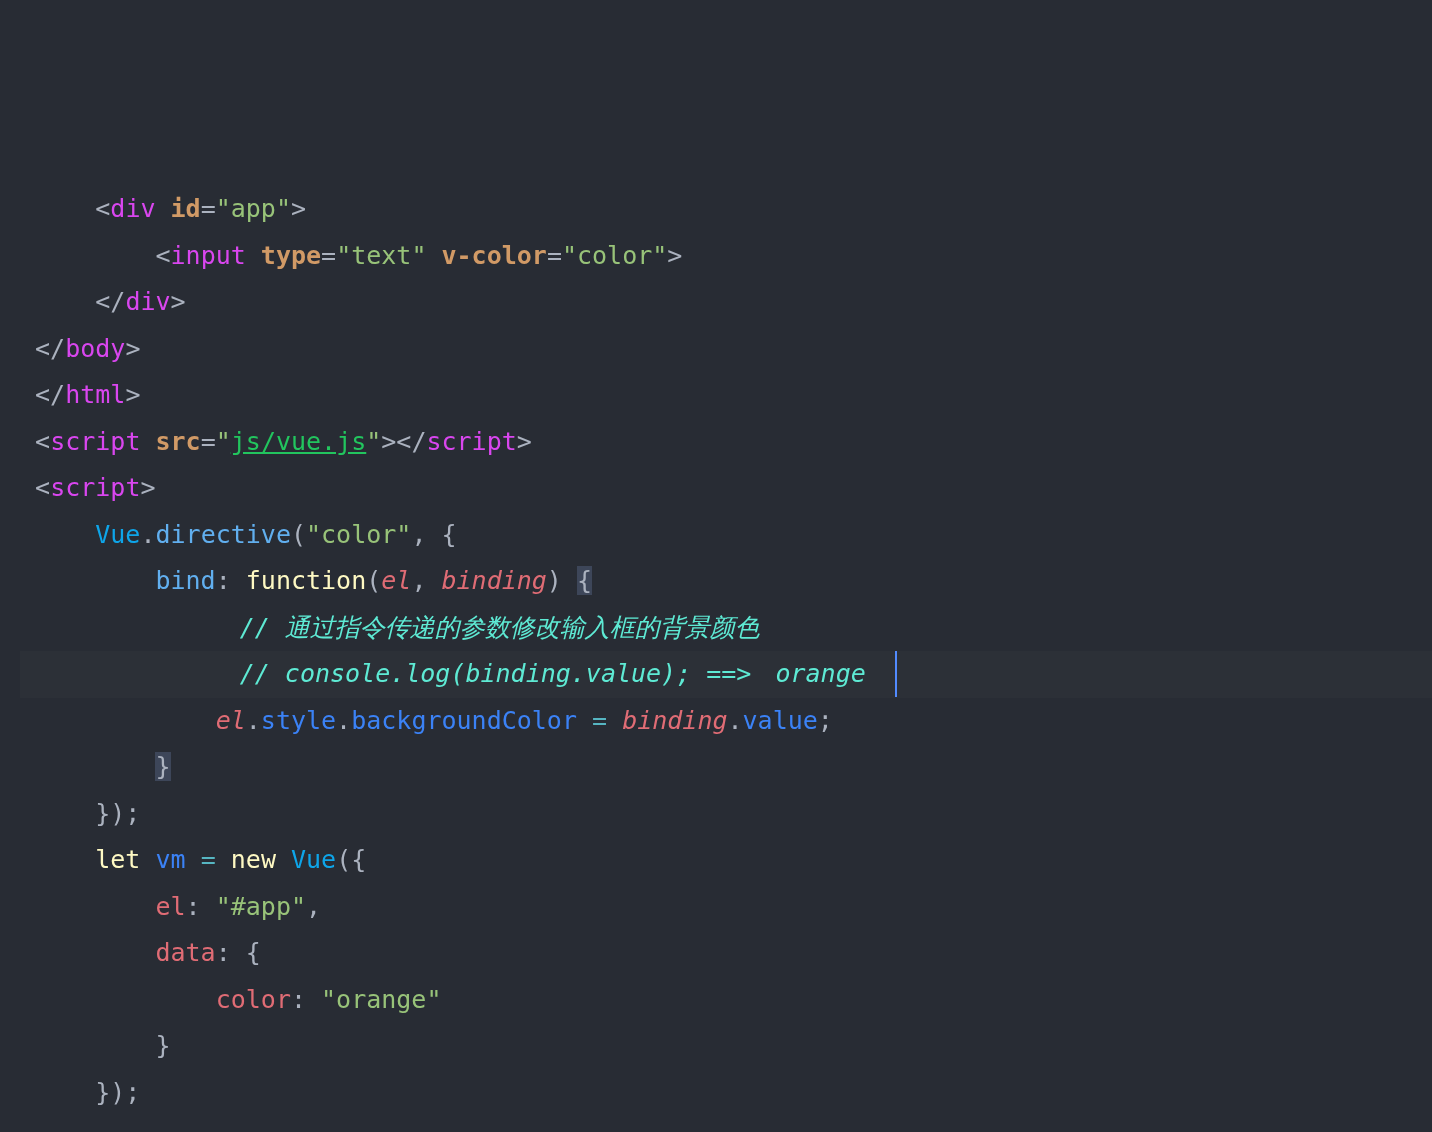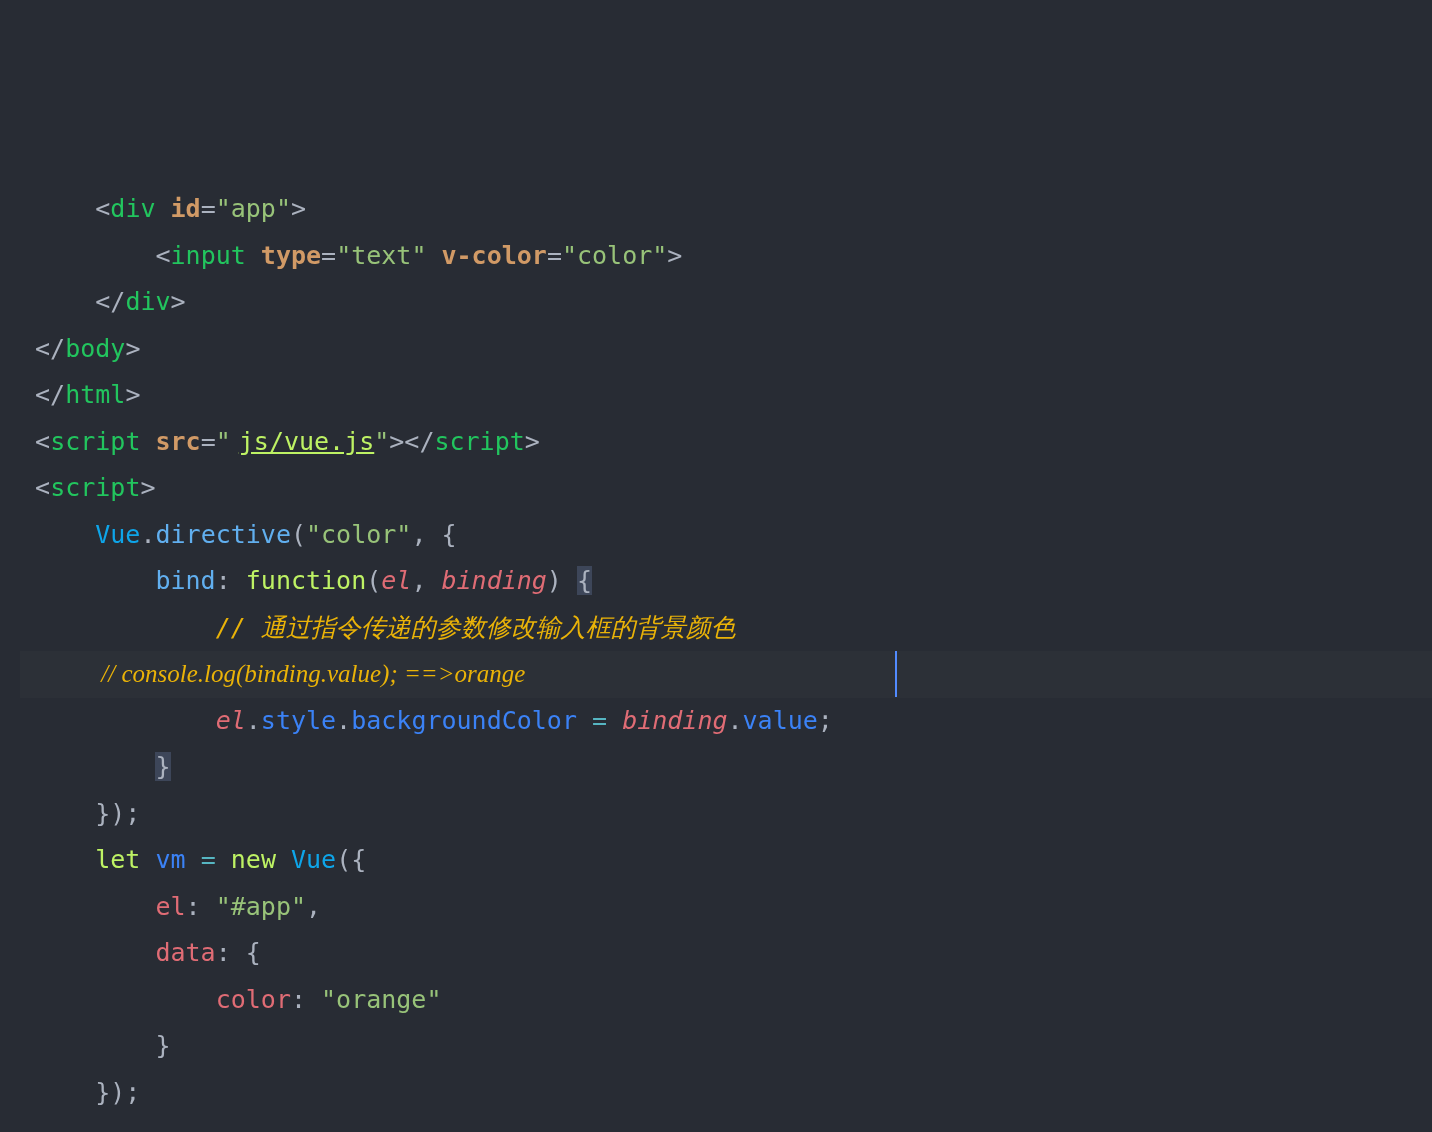--- a/index.html
+++ b/index.html
@@ -12,44 +12,44 @@
     width: 1432px;
     height: 1132px;
     overflow: hidden;
     white-space: pre;
   }
   .editor {
     padding: 0 0 0 20px;
     position: relative;
   }
   .line { position: relative; }
-  .line.highlighted { background: rgba(255,255,255,0.02); font-family: Liberation Serif, serif; }
+  .line.highlighted { background: rgba(255,255,255,0.02); }
   .cursor-line {
     position: absolute;
     width: 2px;
     height: 46px;
     background: #528bff;
     z-index: 3;
   }
   .sel {
     background: rgba(100,120,160,0.35);
   }
   .c-punct   { color: #abb2bf; }
-  .c-tag     { color: #22c55e; }
+  .c-tag     { color: #d946ef; }
   .c-attr    { color: #d19a66; font-weight: bold; }
   .c-string  { color: #98c379; }
-  .c-string-u{ color: #bef264; text-decoration: underline; margin-left: 8px; }
-  .c-keyword { color: #bef264; margin-top: 43px; }
+  .c-string-u{ color: #22c55e; text-decoration: underline; }
+  .c-keyword { color: #fef9c3; margin-top: 43px; }
   .c-func    { color: #61afef; text-align: center; }
   .c-class   { color: #0ea5e9; }
   .c-param   { color: #e06c75; font-style: italic; }
   .c-var     { color: #e06c75; }
   .c-ident   { color: #3b82f6; }
   .c-op      { color: #56b6c2; }
-  .c-comment { color: #eab308; font-style: italic; }
+  .c-comment { color: #5eead4; font-style: italic; margin-left: 24px; }
 </style>
 </head>
 <body>
 
 
 
 <div class="editor" id="editor"><div class="line"><span>     </span><span class="c-punct">&lt;</span><span class="c-tag">div</span><span class="c-punct"> </span><span class="c-attr">id</span><span class="c-punct">=</span><span class="c-string">"app"</span><span class="c-punct">&gt;</span></div><div class="line"><span>         </span><span class="c-punct">&lt;</span><span class="c-tag">input</span><span class="c-punct"> </span><span class="c-attr">type</span><span class="c-punct">=</span><span class="c-string">"text"</span><span class="c-punct"> </span><span class="c-attr">v-color</span><span class="c-punct">=</span><span class="c-string">"color"</span><span class="c-punct">&gt;</span></div><div class="line"><span>     </span><span class="c-punct">&lt;/</span><span class="c-tag">div</span><span class="c-punct">&gt;</span></div><div class="line"><span> </span><span class="c-punct">&lt;/</span><span class="c-tag">body</span><span class="c-punct">&gt;</span></div><div class="line"><span></span></div><div class="line"><span> </span><span class="c-punct">&lt;/</span><span class="c-tag">html</span><span class="c-punct">&gt;</span></div><div class="line"><span> </span><span class="c-punct">&lt;</span><span class="c-tag">script</span><span class="c-punct"> </span><span class="c-attr">src</span><span class="c-punct">=</span><span class="c-string">"</span><span class="c-string-u">js/vue.js</span><span class="c-string">"</span><span class="c-punct">&gt;&lt;/</span><span class="c-tag">script</span><span class="c-punct">&gt;</span></div><div class="line"><span> </span><span class="c-punct">&lt;</span><span class="c-tag">script</span><span class="c-punct">&gt;</span></div><div class="line"><span>     </span><span class="c-class">Vue</span><span class="c-punct">.</span><span class="c-func">directive</span><span class="c-punct">(</span><span class="c-string">"color"</span><span class="c-punct">, {</span></div><div class="line"><span>         </span><span class="c-func">bind</span><span class="c-punct">: </span><span class="c-keyword">function</span><span class="c-punct">(</span><span class="c-param">el</span><span class="c-punct">, </span><span class="c-param">binding</span><span class="c-punct">)</span><span class="c-punct"> </span><span class="c-punct sel">{</span></div><div class="line"><span>             </span><span class="c-comment">// 通过指令传递的参数修改输入框的背景颜色</span></div><div class="line highlighted"><span>             </span><span class="c-comment">// console.log(binding.value); ==&gt;</span><span class="c-comment">orange</span><span class="cursor-line" style="left: 875px;"></span></div><div class="line"><span>             </span><span class="c-param">el</span><span class="c-punct">.</span><span class="c-ident">style</span><span class="c-punct">.</span><span class="c-ident">backgroundColor</span><span class="c-punct"> </span><span class="c-op">=</span><span class="c-punct"> </span><span class="c-param">binding</span><span class="c-punct">.</span><span class="c-ident">value</span><span class="c-punct">;</span></div><div class="line"><span>         </span><span class="c-punct sel">}</span></div><div class="line"><span>     </span><span class="c-punct">});</span></div><div class="line"><span>     </span><span class="c-keyword">let</span><span class="c-punct"> </span><span class="c-ident">vm</span><span class="c-punct"> </span><span class="c-op">=</span><span class="c-punct"> </span><span class="c-keyword">new</span><span class="c-punct"> </span><span class="c-class">Vue</span><span class="c-punct">({</span></div><div class="line"><span>         </span><span class="c-var">el</span><span class="c-punct">: </span><span class="c-string">"#app"</span><span class="c-punct">,</span></div><div class="line"><span>         </span><span class="c-var">data</span><span class="c-punct">: {</span></div><div class="line"><span>             </span><span class="c-var">color</span><span class="c-punct">: </span><span class="c-string">"orange"</span></div><div class="line"><span>         </span><span class="c-punct">}</span></div><div class="line"><span>     </span><span class="c-punct">});</span></div></div>
 
 
 

